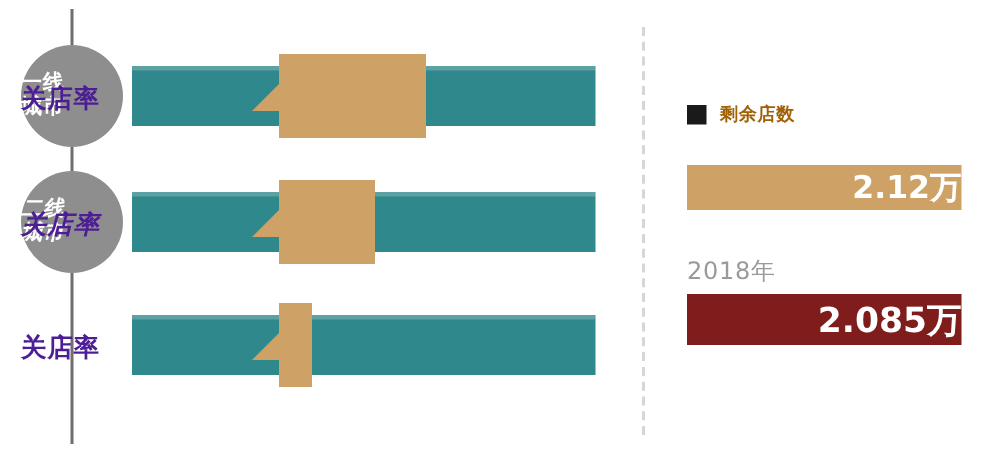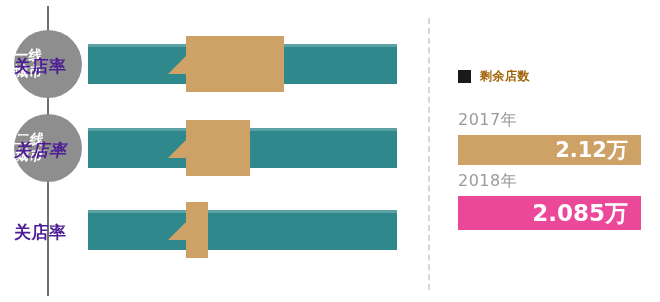--- a/index.html
+++ b/index.html
@@ -170,29 +170,28 @@
     font-size: 16px;
     letter-spacing: 0.5px;
     margin-bottom: 4px;
     white-space: nowrap;
   }
   .year-bar {
     height: 30px;
     display: flex;
     align-items: center;
     justify-content: flex-end;
-    padding-right: 13px;
     box-sizing: border-box;
     color: #ffffff;
     font-size: 21px;
     font-weight: bold;
     white-space: nowrap;
   }
   .year-bar.gold { background: #cea167; width: 183px; }
-  .year-bar.teal { background: #ec4899; width: 183px; height: 34px; font-size: 23px; }
+  .year-bar.teal { background: #7f1d1d; width: 183px; height: 34px; font-size: 23px; }
 </style>
 </head>
 <body>
 
 <div id="infographic">
 
   <div id="left-panel">
 
     <div class="spine"></div>
 
@@ -239,21 +238,20 @@
   <div class="divider"></div>
 
   <div id="right-panel">
 
     <div class="legend">
       <div class="legend-swatch"></div>
       <div class="legend-text">剩余店数</div>
     </div>
 
     <div class="year-group y0">
-      <div class="year-label">2017年</div>
       <div class="year-bar gold">
         <span>2.12万</span>
       </div>
     </div>
 
     <div class="year-group y1">
       <div class="year-label">2018年</div>
       <div class="year-bar teal">
         <span>2.085万</span>
       </div>

